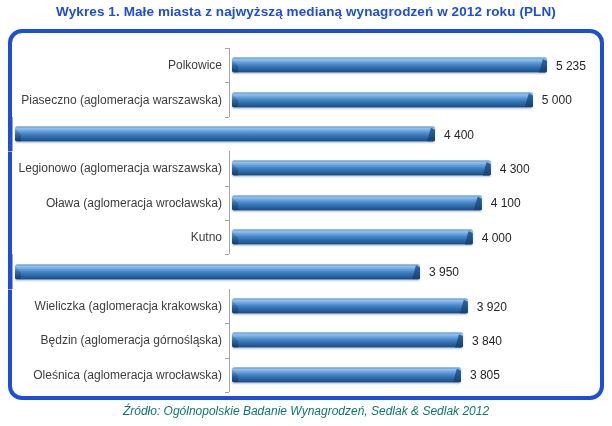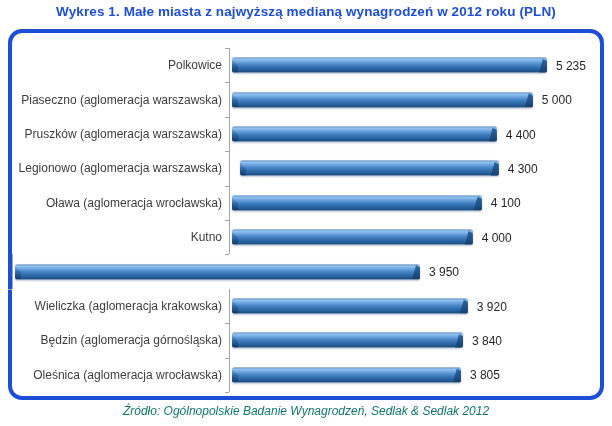--- a/index.html
+++ b/index.html
@@ -124,31 +124,30 @@
         </div>
         <div class="row">
           <div class="cat-label">Piaseczno (aglomeracja warszawska)</div>
           <div class="track">
             <div class="bar" style="width: 81.3008%;">
               <span class="val-label">5 000</span>
             </div>
           </div>
         </div>
         <div class="row">
-          <div class="cat-label">Pruszków (aglomeracja warszawska)</div>
           <div class="track">
             <div class="bar" style="width: 71.5447%;">
               <span class="val-label">4 400</span>
             </div>
           </div>
         </div>
         <div class="row">
           <div class="cat-label">Legionowo (aglomeracja warszawska)</div>
           <div class="track">
-            <div class="bar" style="width: 69.9187%; margin-left: 8px;">
+            <div class="bar" style="width: 69.9187%;">
               <span class="val-label">4 300</span>
             </div>
           </div>
         </div>
         <div class="row">
           <div class="cat-label">Oława (aglomeracja wrocławska)</div>
           <div class="track">
             <div class="bar" style="width: 67.4797%;">
               <span class="val-label">4 100</span>
             </div>

